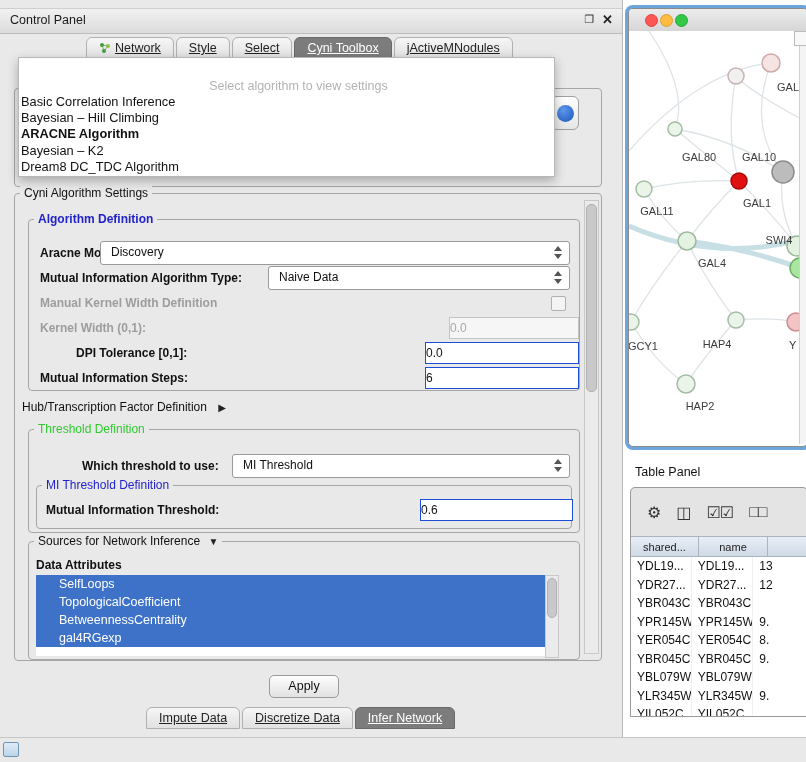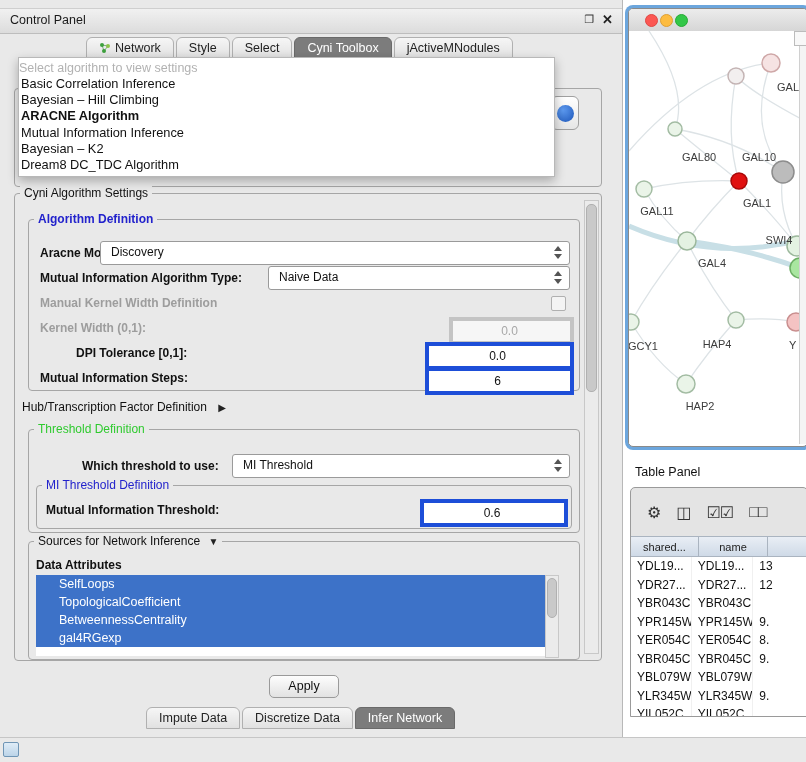--- a/index.html
+++ b/index.html
@@ -7,44 +7,44 @@
        font-family:"Liberation Sans",sans-serif;font-size:12px;color:#111;}
   
   .control-panel{position:absolute;left:0;top:0;width:622px;height:737px;background:#e9e9e9;border-right:1px solid #b8b8b8;}
   .cp-titlebar{position:absolute;left:0;top:8px;width:622px;height:24px;
      background:linear-gradient(#f1f1f1,#dcdcdc);border-top:1px solid #cfcfcf;border-bottom:1px solid #bdbdbd;}
   .cp-title{position:absolute;left:10px;top:4px;font-size:12.5px;color:#1a1a1a;}
   .cp-float{position:absolute;right:28px;top:4px;font-size:11px;color:#333;cursor:default;}
   .cp-close{position:absolute;right:9px;top:3px;font-size:13px;font-weight:bold;color:#222;cursor:default;}
   .cp-tabs{position:absolute;left:86px;top:37px;display:flex;gap:2px;z-index:3;}
   .cp-tab{display:flex;align-items:center;gap:4px;padding:3px 12px;font-size:12.5px;color:#222;
-     background:linear-gradient(#f6f6f6,#e1e1e1);border:1px solid #b0b0b0;border-radius:6px 6px 0 0;cursor:default;white-space:nowrap;}
+     background:linear-gradient(#f6f6f6,#e1e1e1);border:1px solid #b0b0b0;border-radius:6px 6px 0 0;cursor:default;white-space:nowrap;text-decoration:underline;}
   .cp-tab.active{background:#7c7c7c;color:#fff;border-color:#6a6a6a;}
   
   .groupbox{position:absolute;border:1px solid #a6a6a6;border-radius:4px;z-index:1;}
   .gb-title{position:absolute;background:#e9e9e9;padding:0 4px;font-size:12px;white-space:nowrap;z-index:2;}
   .t-blue{color:#2222cc;font-weight:bold;}
   .t-green{color:#2fca2f;}
   .lbl{position:absolute;font-size:12px;color:#111;white-space:nowrap;z-index:2;}
   .b{font-weight:bold;}
   .dis{color:#9d9d9d;}
   .combo{position:absolute;height:22px;background:#ffffff;border:1px solid #9a9a9a;border-radius:3px;z-index:2;}
   .combo-val{position:absolute;left:10px;top:3px;font-size:12px;color:#111;white-space:nowrap;}
   .stepper{position:absolute;right:6px;top:4px;width:9px;height:13px;}
   .stepper:before{content:"";position:absolute;top:0;left:0;border-left:4px solid transparent;border-right:4px solid transparent;border-bottom:5px solid #555;}
   .stepper:after{content:"";position:absolute;bottom:0;left:0;border-left:4px solid transparent;border-right:4px solid transparent;border-top:5px solid #555;}
-  .field{position:absolute;height:20px;background:#fff;border:4px solid #1d4ed8;text-align:center;
-     line-height:20px;padding-right:4px;font-size:12px;color:#111;z-index:2;box-sizing:content-box;}
+  .field{position:absolute;height:20px;background:#fff;border:1px solid #1d4ed8;text-align:left;
+     line-height:20px;padding-right:15px;font-size:12px;color:#111;z-index:2;box-sizing:content-box;}
   .field.disabled{background:#f6f6f6;border-color:#c4c4c4;color:#a8a8a8;}
   .checkbox{position:absolute;width:13px;height:13px;background:#f4f4f4;border:1px solid #b0b0b0;border-radius:2px;z-index:2;}
   .arrow-glyph{font-size:10px;margin-left:8px;color:#222;}
   
   .algo-popup{position:absolute;left:18px;top:57px;width:535px;height:118px;background:#ffffff;
      border:1px solid #b8b8b8;box-shadow:0 4px 10px rgba(0,0,0,0.28);z-index:30;}
-  .dd-placeholder{padding-top:3px;height:15px;color:#b2b2b2;font-size:12.5px;}
+  .dd-placeholder{text-align:center;padding-top:21px;height:15px;color:#b2b2b2;font-size:12.5px;margin-left:24px;}
   .dd-item{height:16.2px;line-height:16.2px;padding-left:2px;font-size:12.8px;color:#111;white-space:nowrap;cursor:default;}
   .dd-selected{font-weight:bold;}
   .info-btn{position:absolute;left:551px;top:96px;width:26px;height:32px;background:linear-gradient(#ffffff,#e6e6e6);
      border:1px solid #a0a0a0;border-radius:6px;z-index:5;display:flex;align-items:center;justify-content:center;}
   .blue-dot{width:17px;height:17px;border-radius:50%;background:radial-gradient(circle at 35% 30%,#5d9af0,#1d56b8);}
   
   .scroll-track{position:absolute;background:#ebebeb;border:1px solid #c8c8c8;z-index:2;}
   .scroll-thumb{position:absolute;background:#c9c9c9;border:1px solid #b0b0b0;border-radius:5px;}
   
   .attr-list{position:absolute;left:36px;top:575px;width:509px;height:81px;background:#fff;overflow:hidden;z-index:2;}
@@ -122,21 +122,20 @@
   <div class="info-btn">
     <span class="blue-dot"></span>
   </div>
 
   <div class="algo-popup">
     <div class="dd-placeholder">Select algorithm to view settings</div>
     <div>
         <div class="dd-item">Basic Correlation Inference</div>
         <div class="dd-item">Bayesian – Hill Climbing</div>
         <div class="dd-item dd-selected">ARACNE Algorithm</div>
-        <div class="dd-item">Mutual Information Inference</div>
         <div class="dd-item">Bayesian – K2</div>
         <div class="dd-item">Dream8 DC_TDC Algorithm</div>
       </div>
   </div>
 
   <div class="groupbox" style="left:14px;top:193px;width:586px;height:466px;"></div>
   <span class="gb-title" style="left:20px;top:186px;">Cyni Algorithm Settings</span>
 
   <div class="scroll-track" style="left:584px;top:200px;width:13px;height:452px;">
     <div class="scroll-thumb" style="left:1px;top:3px;width:9px;height:186px;"></div>

